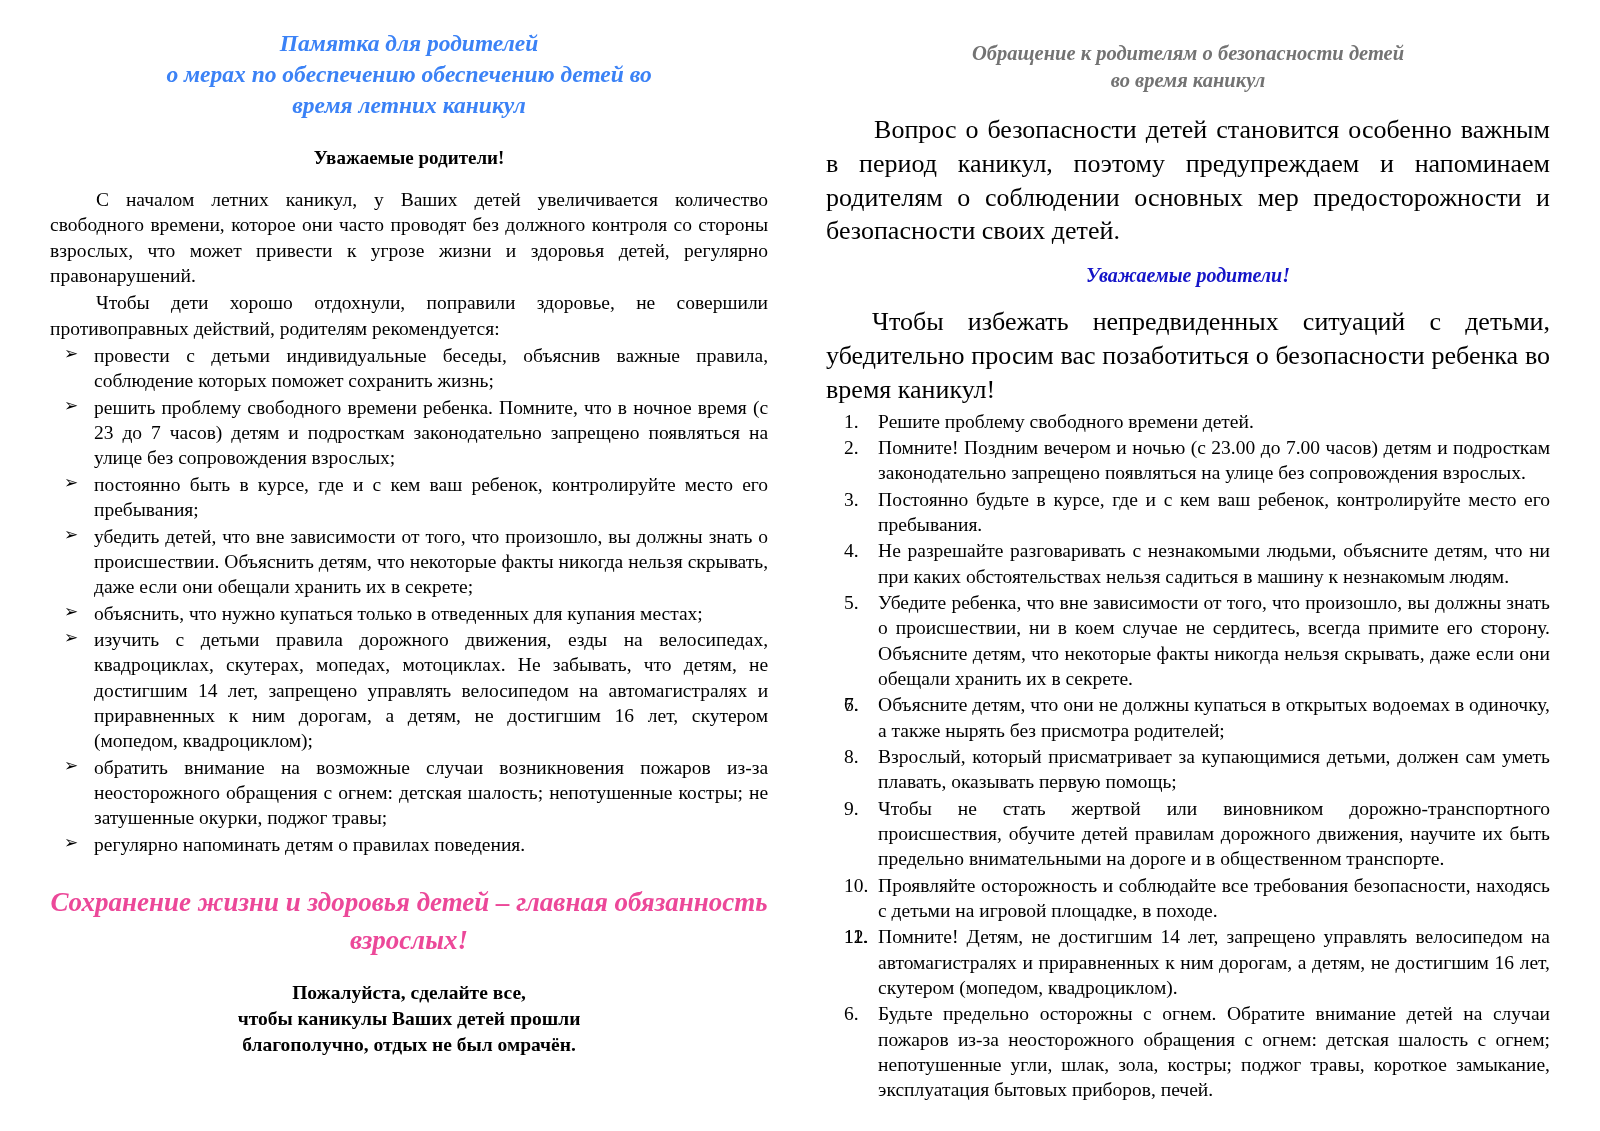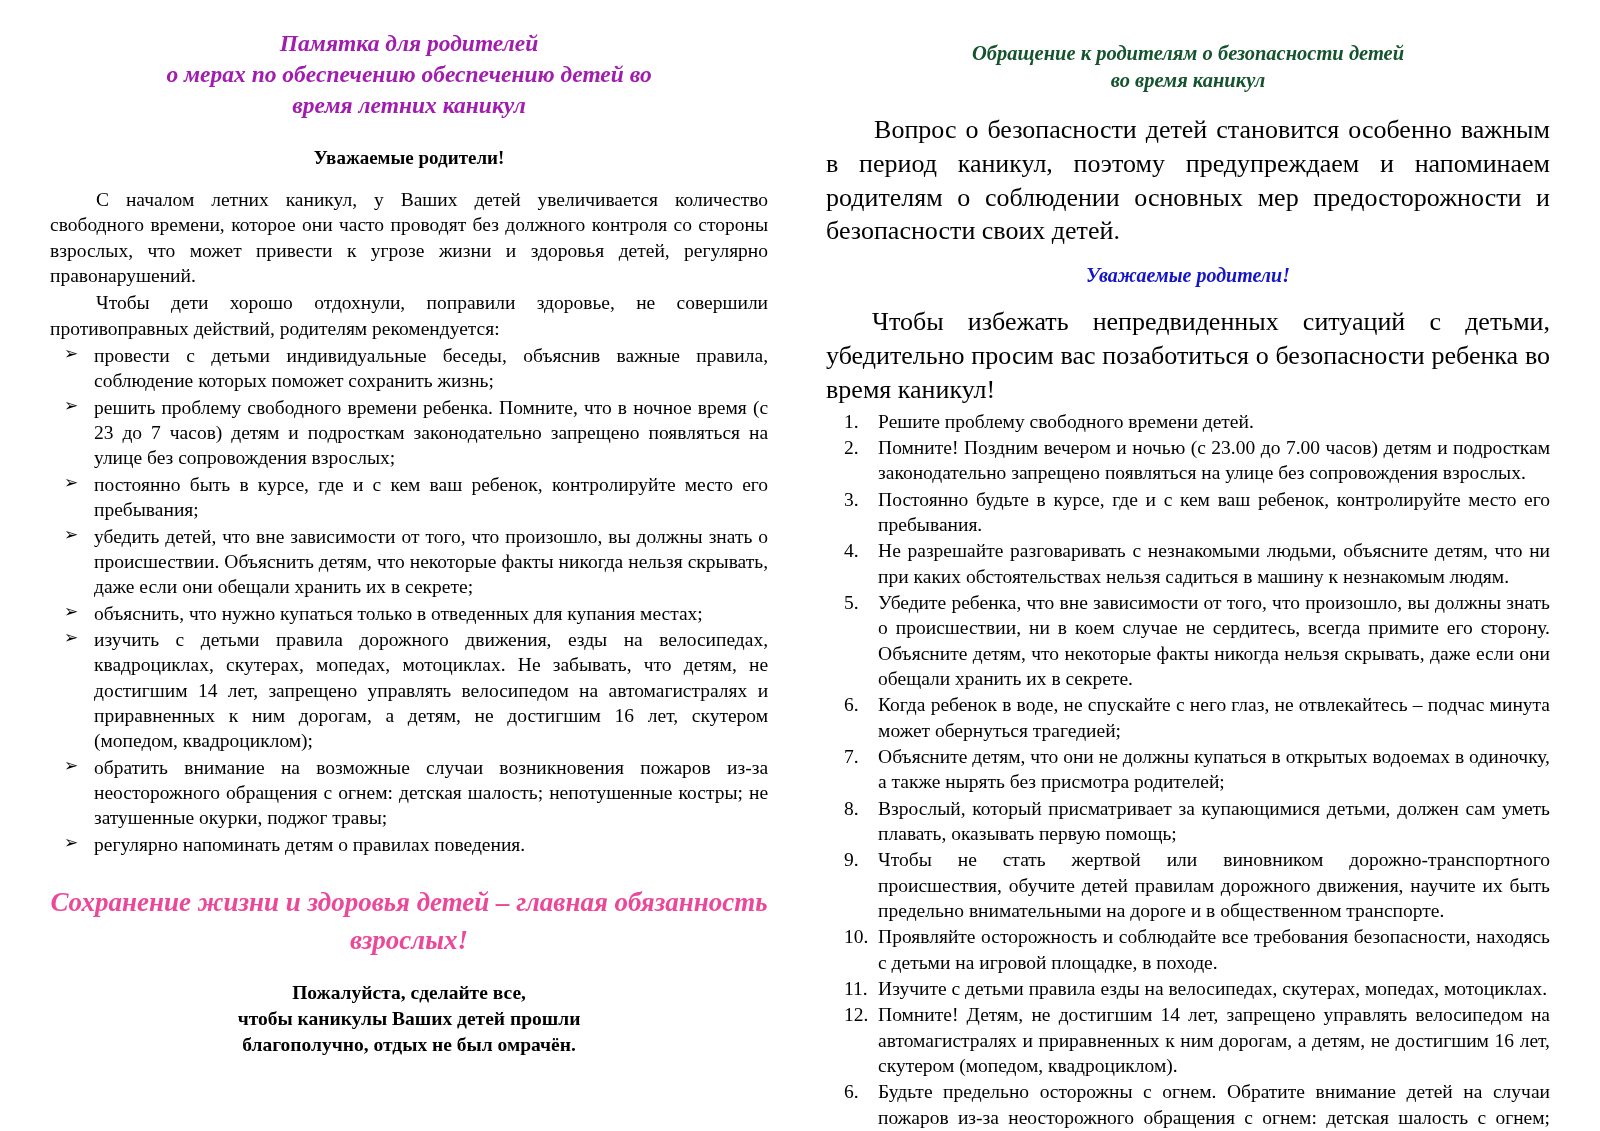--- a/index.html
+++ b/index.html
@@ -29,21 +29,21 @@
     width: 780px;
     padding: 0 28px 0 18px;
   }
   .col-right {
     width: 788px;
     padding: 0 18px 0 30px;
   }
 
   
   .title-left {
-    color: #a21caf;
+    color: #3b82f6;
     font-style: italic;
     font-weight: bold;
     font-size: 23.5px;
     line-height: 1.32;
     text-align: center;
     margin: 0 0 26px 0;
   }
   .title-left .l1 { display: block; }
   .subhead-center {
     text-align: center;
@@ -90,21 +90,21 @@
   .closing {
     text-align: center;
     font-weight: bold;
     font-size: 19.5px;
     line-height: 1.34;
   }
   .closing span { display: block; }
 
   
   .title-right {
-    color: #14532d;
+    color: #737373;
     font-style: italic;
     font-weight: bold;
     font-size: 20.5px;
     line-height: 1.34;
     text-align: center;
     margin: 12px 0 14px 0;
   }
   .subhead-right {
     color: #1414c8;
     font-style: italic;
@@ -234,41 +234,39 @@
       <li>
         <span class="num">4.</span>
         <span>Не разрешайте разговаривать с незнакомыми людьми, объясните детям, что ни при каких обстоятельствах нельзя садиться в машину к незнакомым людям.</span>
       </li>
       <li>
         <span class="num">5.</span>
         <span>Убедите ребенка, что вне зависимости от того, что произошло, вы должны знать о происшествии, ни в коем случае не сердитесь, всегда примите его сторону. Объясните детям, что некоторые факты никогда нельзя скрывать, даже если они обещали хранить их в секрете.</span>
       </li>
       <li>
         <span class="num">6.</span>
-        <span>Когда ребенок в воде, не спускайте с него глаз, не отвлекайтесь – подчас минута может обернуться трагедией;</span>
       </li>
       <li>
         <span class="num">7.</span>
         <span>Объясните детям, что они не должны купаться в открытых водоемах в одиночку, а также нырять без присмотра родителей;</span>
       </li>
       <li>
         <span class="num">8.</span>
         <span>Взрослый, который присматривает за купающимися детьми, должен сам уметь плавать, оказывать первую помощь;</span>
       </li>
       <li>
         <span class="num">9.</span>
         <span>Чтобы не стать жертвой или виновником дорожно-транспортного происшествия, обучите детей правилам дорожного движения, научите их быть предельно внимательными на дороге и в общественном транспорте.</span>
       </li>
       <li>
         <span class="num">10.</span>
         <span>Проявляйте осторожность и соблюдайте все требования безопасности, находясь с детьми на игровой площадке, в походе.</span>
       </li>
       <li>
         <span class="num">11.</span>
-        <span>Изучите с детьми правила езды на велосипедах, скутерах, мопедах, мотоциклах.</span>
       </li>
       <li>
         <span class="num">12.</span>
         <span>Помните! Детям, не достигшим 14 лет, запрещено управлять велосипедом на автомагистралях и приравненных к ним дорогам, а детям, не достигшим 16 лет, скутером (мопедом, квадроциклом).</span>
       </li>
       <li>
         <span class="num">6.</span>
         <span>Будьте предельно осторожны с огнем. Обратите внимание детей на случаи пожаров из-за неосторожного обращения с огнем: детская шалость с огнем; непотушенные угли, шлак, зола, костры; поджог травы, короткое замыкание, эксплуатация бытовых приборов, печей.</span>
       </li>
     </ol>

